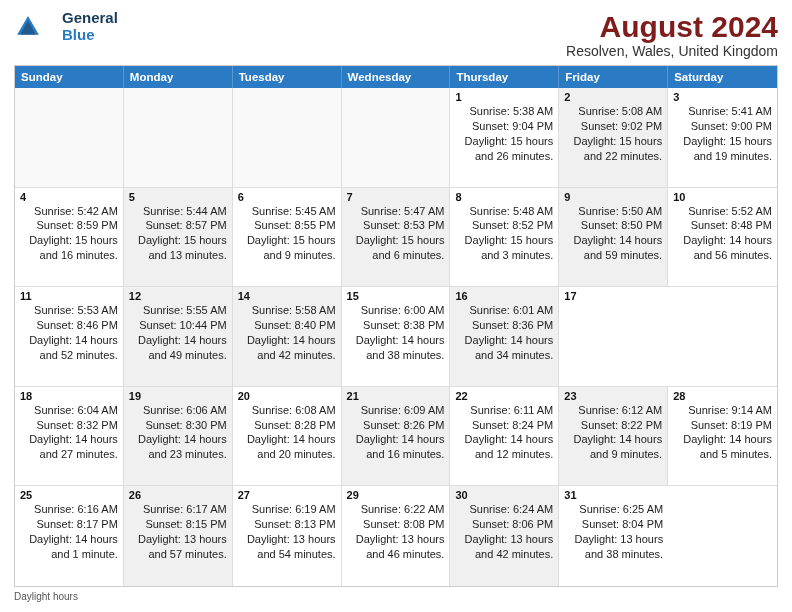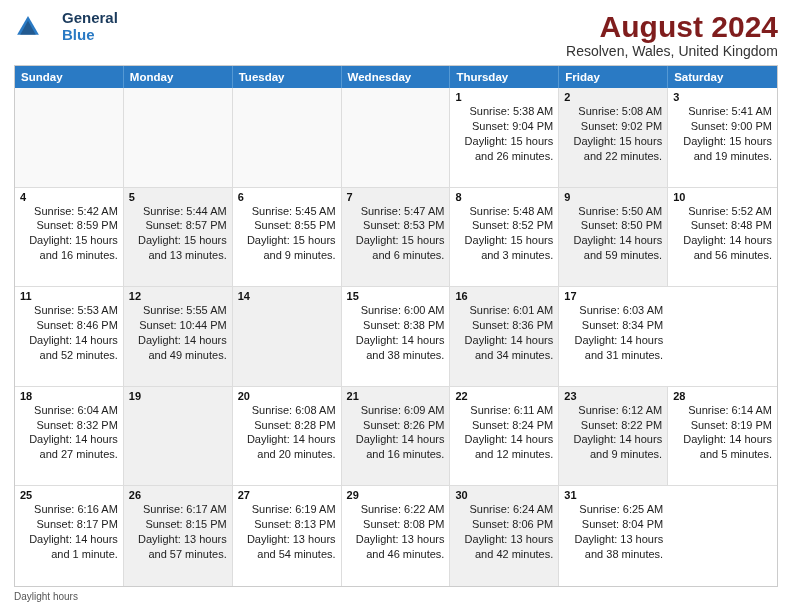--- a/index.html
+++ b/index.html
@@ -238,53 +238,57 @@
           </div>
           <div class="cal-cell shaded">
             <div class="day-num">12</div>
             <div class="day-info">Sunrise: 5:55 AM
 Sunset: 10:44 PM
 Daylight: 14 hours
 and 49 minutes.</div>
           </div>
           <div class="cal-cell shaded">
             <div class="day-num">14</div>
+            <div class="day-info">Sunrise: 5:58 AM
+Sunset: 8:40 PM
+Daylight: 14 hours
+and 42 minutes.</div>
           </div>
           <div class="cal-cell">
             <div class="day-num">15</div>
             <div class="day-info">Sunrise: 6:00 AM
 Sunset: 8:38 PM
 Daylight: 14 hours
 and 38 minutes.</div>
           </div>
           <div class="cal-cell shaded">
             <div class="day-num">16</div>
             <div class="day-info">Sunrise: 6:01 AM
 Sunset: 8:36 PM
 Daylight: 14 hours
 and 34 minutes.</div>
           </div>
           <div class="cal-cell">
             <div class="day-num">17</div>
-            <div class="day-info">Sunrise: 6:03 AM
-Sunset: 8:34 PM
-Daylight: 14 hours
-and 31 minutes.</div>
           </div>
         </div>
         <div class="cal-row">
           <div class="cal-cell">
             <div class="day-num">18</div>
             <div class="day-info">Sunrise: 6:04 AM
 Sunset: 8:32 PM
 Daylight: 14 hours
 and 27 minutes.</div>
           </div>
           <div class="cal-cell shaded">
             <div class="day-num">19</div>
+            <div class="day-info">Sunrise: 6:06 AM
+Sunset: 8:30 PM
+Daylight: 14 hours
+and 23 minutes.</div>
           </div>
           <div class="cal-cell">
             <div class="day-num">20</div>
             <div class="day-info">Sunrise: 6:08 AM
 Sunset: 8:28 PM
 Daylight: 14 hours
 and 20 minutes.</div>
           </div>
           <div class="cal-cell shaded">
             <div class="day-num">21</div>
@@ -302,21 +306,21 @@
           </div>
           <div class="cal-cell shaded">
             <div class="day-num">23</div>
             <div class="day-info">Sunrise: 6:12 AM
 Sunset: 8:22 PM
 Daylight: 14 hours
 and 9 minutes.</div>
           </div>
           <div class="cal-cell">
             <div class="day-num">28</div>
-            <div class="day-info">Sunrise: 6:14 AM
+            <div class="day-info">Sunrise: 9:14 AM
 Sunset: 8:19 PM
 Daylight: 14 hours
 and 5 minutes.</div>
           </div>
         </div>
         <div class="cal-row">
           <div class="cal-cell">
             <div class="day-num">25</div>
             <div class="day-info">Sunrise: 6:16 AM
 Sunset: 8:17 PM

